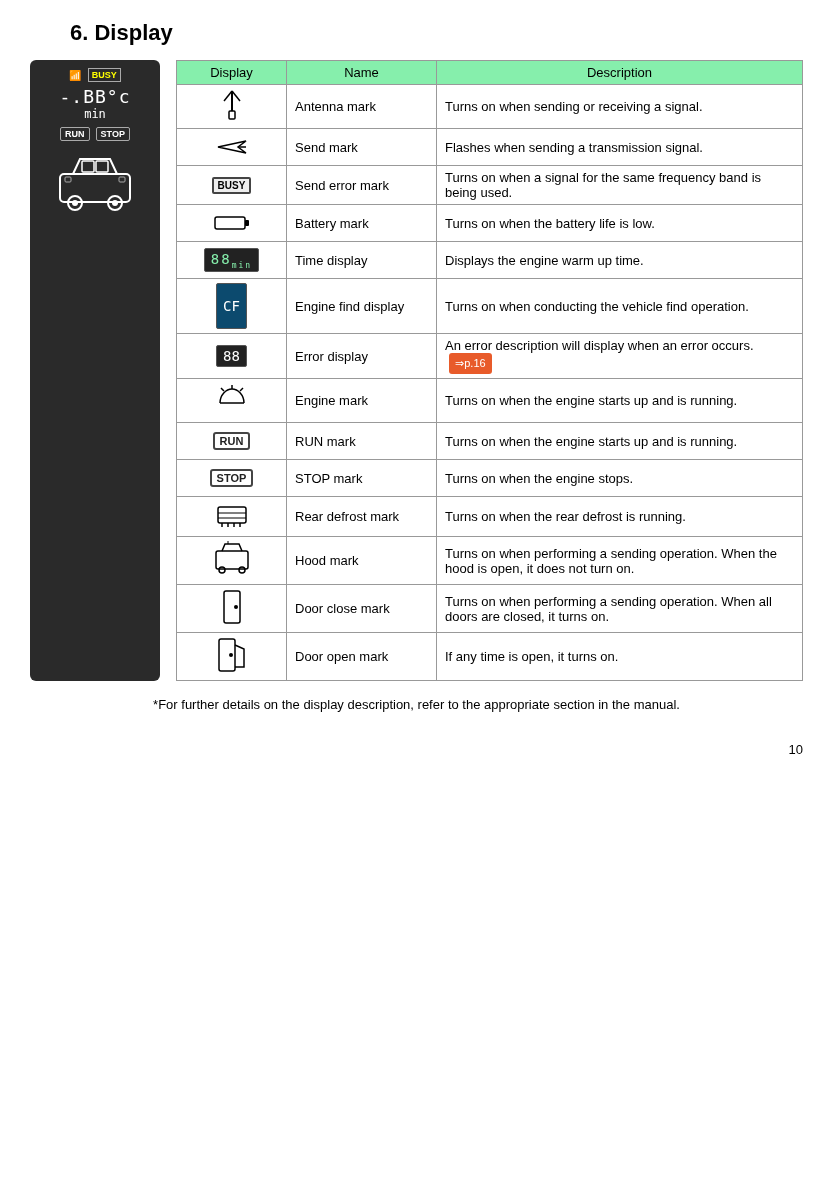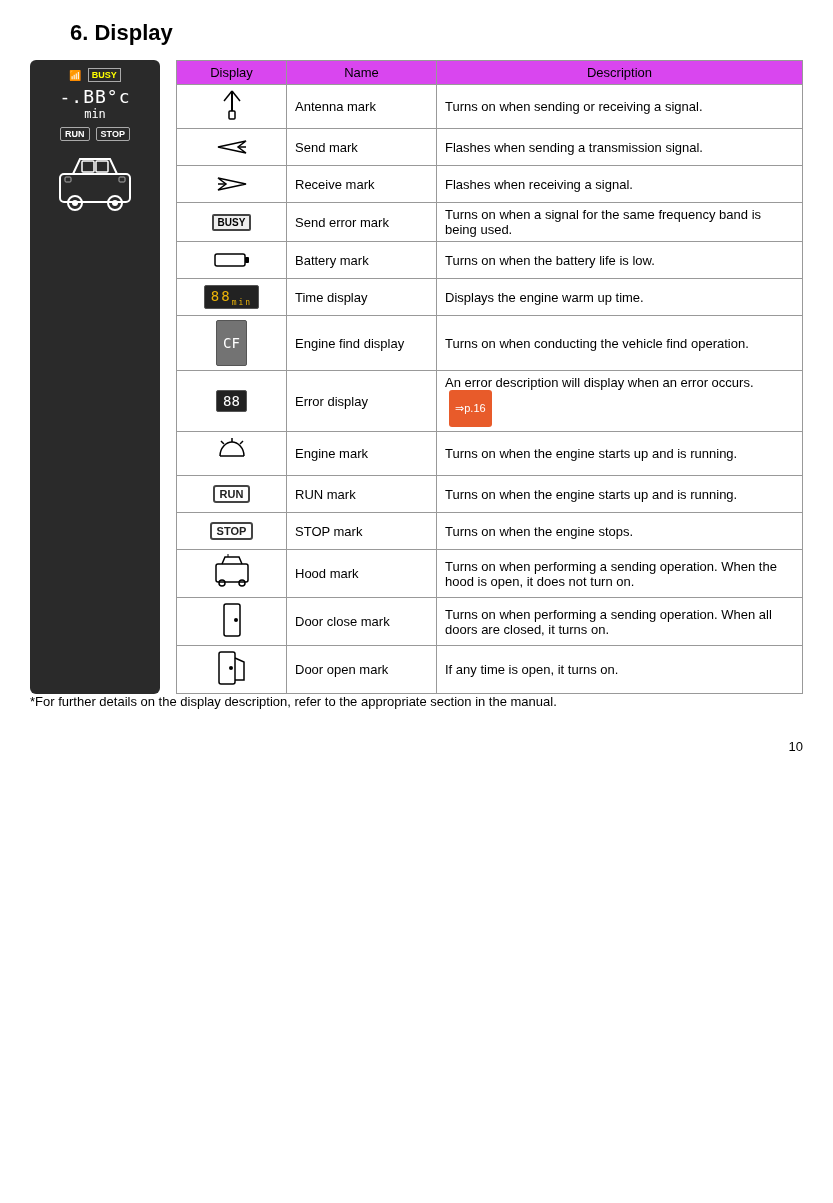--- a/index.html
+++ b/index.html
@@ -26,21 +26,21 @@
       border-collapse: collapse;
       flex: 1;
       font-size: 13px;
     }
     th, td {
       border: 1px solid #999;
       padding: 4px 8px;
       vertical-align: middle;
     }
     th {
-      background: #d946ef;
+      background: #86efac;
       font-weight: normal;
       text-align: center;
     }
     td.display-cell {
       text-align: center;
       width: 110px;
     }
     td.name-cell {
       width: 150px;
     }
@@ -76,31 +76,31 @@
       border: 2px solid #444;
       border-radius: 2px;
       padding: 1px 4px;
       font-size: 10px;
       font-weight: bold;
       background: #eee;
     }
     .seg-display {
       display: inline-block;
       background: #222;
-      color: #eab308;
+      color: #86efac;
       font-family: monospace;
       font-size: 14px;
       padding: 2px 6px;
       border: 1px solid #555;
       border-radius: 2px;
       letter-spacing: 2px;
     }
     .seg-cf {
       display: inline-block;
-      background: #737373;
+      background: #0c4a6e;
       color: #fff;
       font-family: monospace;
       font-size: 14px;
       padding: 14px 6px;
       border: 1px solid #555;
       border-radius: 2px;
     }
     .seg-err {
       display: inline-block;
       background: #222;
@@ -109,26 +109,28 @@
       font-size: 14px;
       padding: 2px 6px;
       border: 1px solid #555;
       border-radius: 2px;
     }
     .arrow-badge {
       display: inline-block;
       background: #e85b2a;
       color: #fff;
       font-size: 11px;
-      padding: 12px 6px;
+      padding: 4px 6px;
       border-radius: 3px;
       margin-left: 4px;
     }
     .footnote {
+      margin-top: 16px;
       font-size: 13px;
+      text-align: center;
     }
     .page-num {
       text-align: right;
       margin-top: 30px;
       font-size: 13px;
     }
     .car-svg {
       width: 80px;
       height: 70px;
     }
@@ -227,30 +229,20 @@
               <svg width="32" height="20" viewBox="0 0 32 20">
                 <path d="M2 10 L30 4 L22 10 L30 16 Z" fill="none" stroke="#000" stroke-width="1.5"></path>
                 <line x1="22" y1="10" x2="30" y2="10" stroke="#000" stroke-width="1.5"></line>
               </svg>
             </div></td>
           <td class="name-cell">Send mark</td>
           <td class="desc-cell">Flashes when sending a transmission signal.</td>
         </tr>
         <tr>
           <td class="display-cell"><div class="icon-box">
-              <svg width="32" height="20" viewBox="0 0 32 20">
-                <path d="M30 10 L2 4 L10 10 L2 16 Z" fill="none" stroke="#000" stroke-width="1.5"></path>
-                <line x1="10" y1="10" x2="2" y2="10" stroke="#000" stroke-width="1.5"></line>
-              </svg>
-            </div></td>
-          <td class="name-cell">Receive mark</td>
-          <td class="desc-cell">Flashes when receiving a signal.</td>
-        </tr>
-        <tr>
-          <td class="display-cell"><div class="icon-box">
               <span class="busy-badge">BUSY</span>
             </div></td>
           <td class="name-cell">Send error mark</td>
           <td class="desc-cell">Turns on when a signal for the same frequency band is being used.</td>
         </tr>
         <tr>
           <td class="display-cell"><div class="icon-box">
               <svg width="36" height="18" viewBox="0 0 36 18">
                 <rect x="1" y="3" width="30" height="12" rx="2" fill="none" stroke="#000" stroke-width="1.5"></rect>
                 <rect x="31" y="6" width="4" height="6" rx="1" fill="#000"></rect>
@@ -302,20 +294,35 @@
         </tr>
         <tr>
           <td class="display-cell"><div class="icon-box">
               <span class="badge-stop">STOP</span>
             </div></td>
           <td class="name-cell">STOP mark</td>
           <td class="desc-cell">Turns on when the engine stops.</td>
         </tr>
         <tr>
           <td class="display-cell"><div class="icon-box">
+              <svg width="36" height="28" viewBox="0 0 36 28">
+                <rect x="4" y="6" width="28" height="16" rx="2" fill="none" stroke="#000" stroke-width="1.5"></rect>
+                <line x1="4" y1="12" x2="32" y2="12" stroke="#000" stroke-width="1"></line>
+                <line x1="4" y1="17" x2="32" y2="17" stroke="#000" stroke-width="1"></line>
+                <path d="M8 22 L8 26" stroke="#000" stroke-width="1.5"></path>
+                <path d="M14 22 L14 26" stroke="#000" stroke-width="1.5"></path>
+                <path d="M20 22 L20 26" stroke="#000" stroke-width="1.5"></path>
+                <path d="M26 22 L26 26" stroke="#000" stroke-width="1.5"></path>
+              </svg>
+            </div></td>
+          <td class="name-cell">Rear defrost mark</td>
+          <td class="desc-cell">Turns on when the rear defrost is running.</td>
+        </tr>
+        <tr>
+          <td class="display-cell"><div class="icon-box">
               <svg width="40" height="36" viewBox="0 0 40 36">
                 <rect x="4" y="10" width="32" height="18" rx="2" fill="none" stroke="#000" stroke-width="1.5"></rect>
                 <path d="M10 10 L13 3 L27 3 L30 10" fill="none" stroke="#000" stroke-width="1.5"></path>
                 <circle cx="10" cy="29" r="3" fill="none" stroke="#000" stroke-width="1.5"></circle>
                 <circle cx="30" cy="29" r="3" fill="none" stroke="#000" stroke-width="1.5"></circle>
                 <path d="M16 3 L16 0" stroke="#000" stroke-width="1"></path>
               </svg>
             </div></td>
           <td class="name-cell">Hood mark</td>
           <td class="desc-cell">Turns on when performing a sending operation. When the hood is open, it does not turn on.</td>

